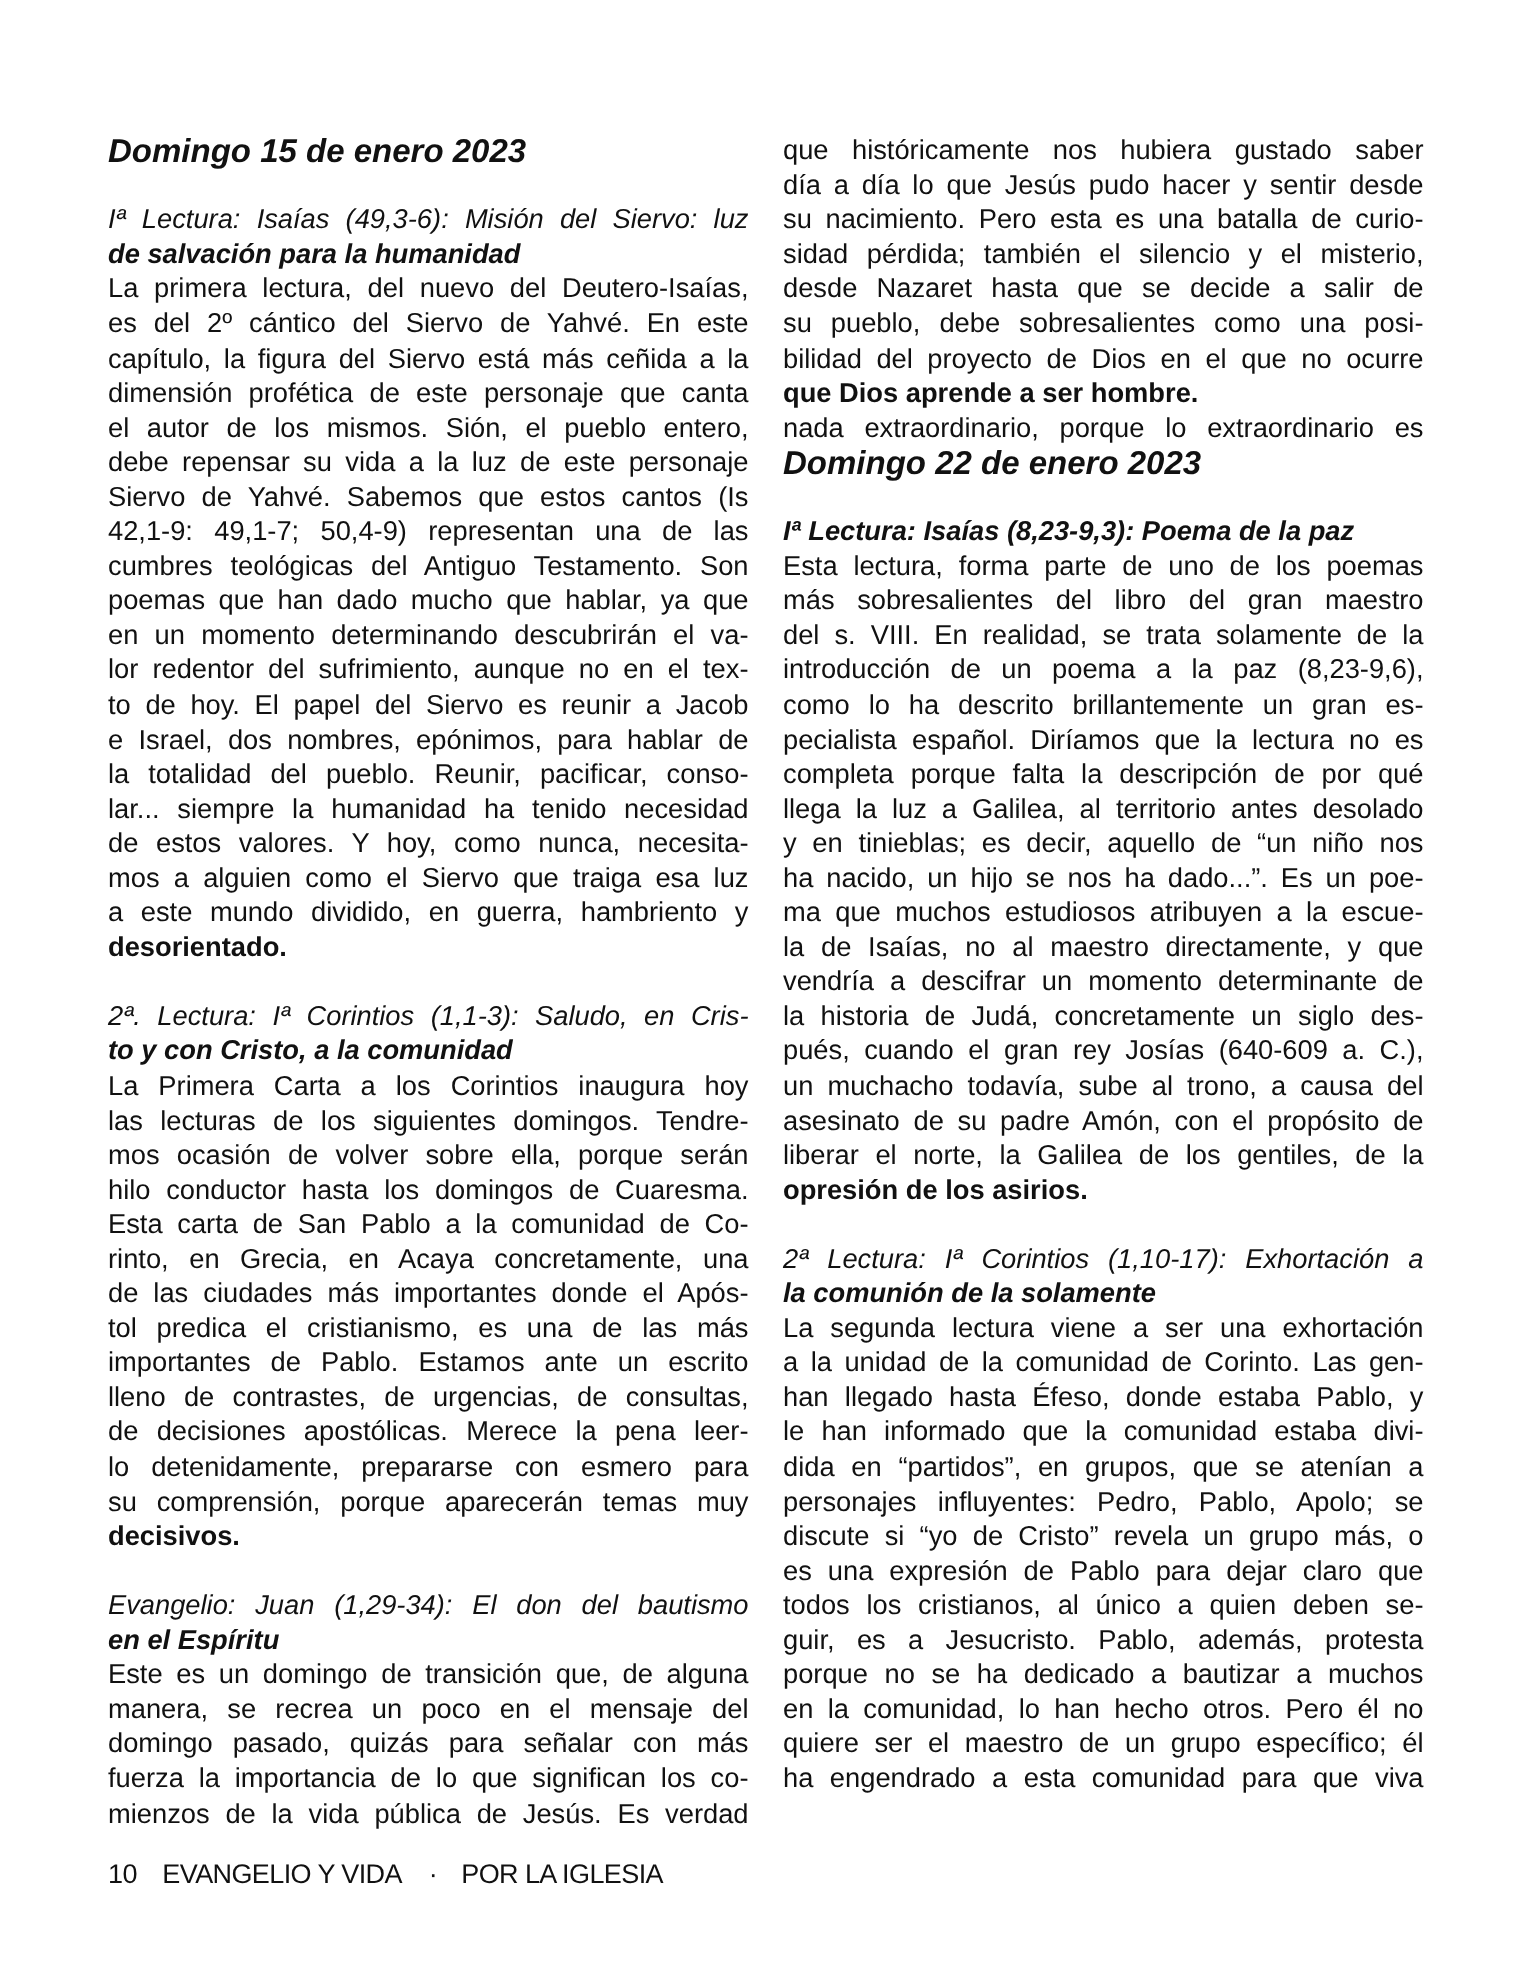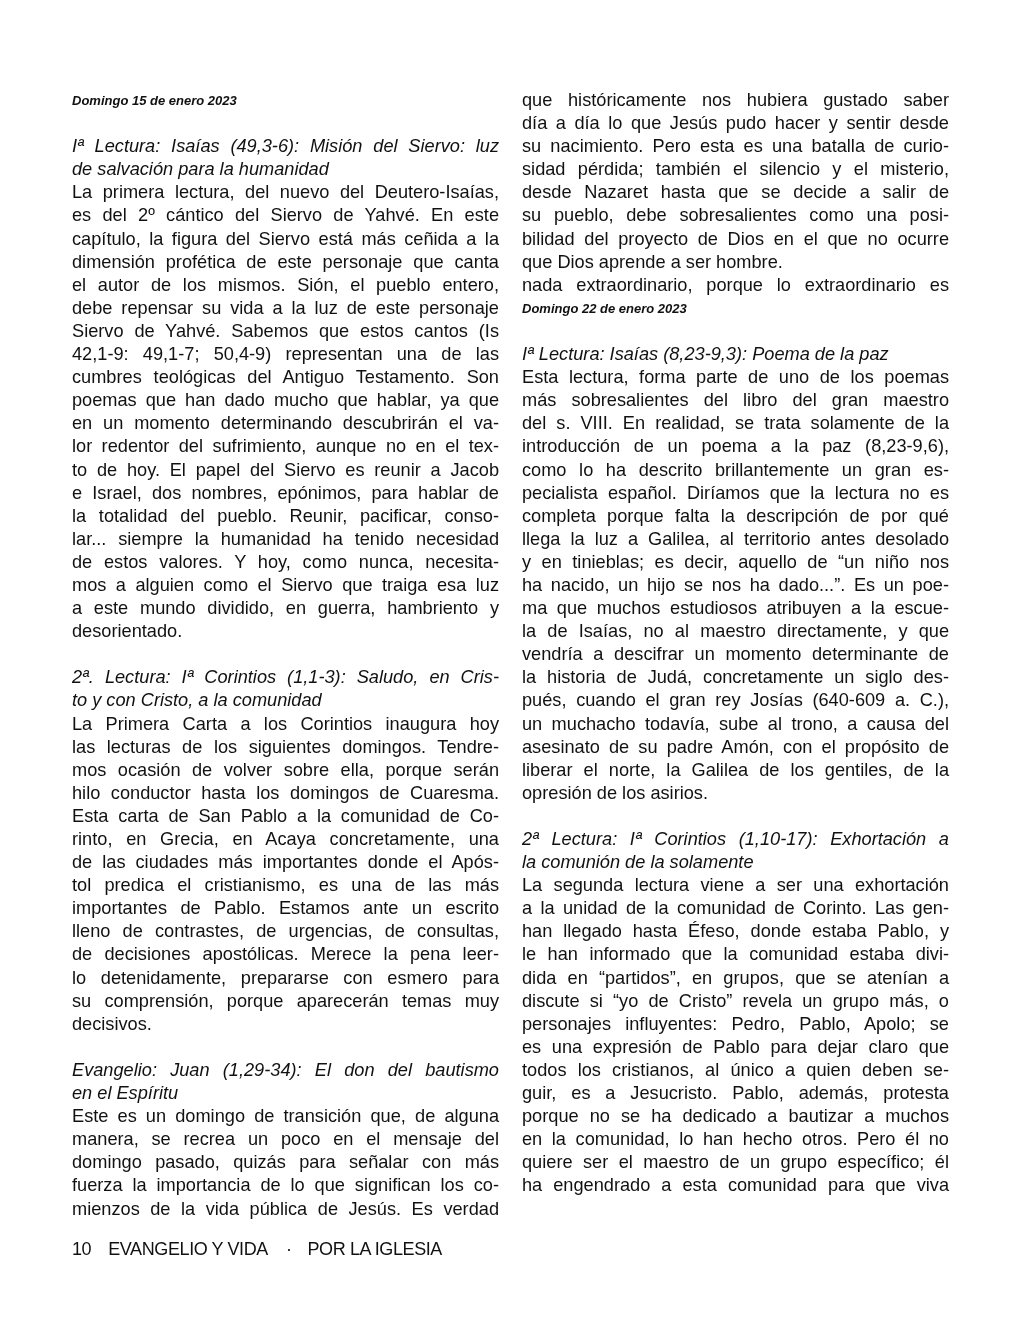--- a/index.html
+++ b/index.html
@@ -3,23 +3,23 @@
 <meta charset="utf-8">
 <style>
   html, body { margin:0; padding:0; background:#ffffff; }
   body { width:1020px; height:1320px; position:relative; overflow:hidden;
          font-family:"Liberation Sans", sans-serif; color:#111111; }
   .col { position:absolute; top:89px; width:427px; }
   #col-left { left:72px; }
   #col-right { left:522px; }
   .ln { display:block; height:23.1px; line-height:23.1px; font-size:18.2px;
         white-space:nowrap; text-align:justify; text-align-last:justify; }
-  .ln.last { text-align-last:left; }
+  .ln.last { text-align-last:left;font-weight:bold; }
   .ln.it { font-style:italic; }
-  .ln.bold { font-weight:bold; font-style:italic; font-size:13px; }
+  .ln.bold { font-weight:bold; font-style:italic; font-size:22px; }
   .ln.blank { height:23.1px; }
   .footer { position:absolute; top:1238px; left:72px; font-size:18px;
             line-height:22px; white-space:nowrap; letter-spacing:-0.4px; }
   .footer span { display:inline-block; }
   #footer-page { margin-right:17px; }
   #footer-dot { margin:0 16px 0 18px; }
 </style>
 </head>
 <body>
 
@@ -107,22 +107,22 @@
     <span class="ln">liberar el norte, la Galilea de los gentiles, de la</span>
     <span class="ln last">opresión de los asirios.</span>
     <span class="ln blank"></span>
     <span class="ln it">2ª Lectura: Iª Corintios (1,10-17): Exhortación a</span>
     <span class="ln it last">la comunión de la solamente</span>
     <span class="ln">La segunda lectura viene a ser una exhortación</span>
     <span class="ln">a la unidad de la comunidad de Corinto. Las gen-</span>
     <span class="ln">han llegado hasta Éfeso, donde estaba Pablo, y</span>
     <span class="ln">le han informado que la comunidad estaba divi-</span>
     <span class="ln">dida en “partidos”, en grupos, que se atenían a</span>
+    <span class="ln">personajes influyentes: Pedro, Pablo, Apolo; se</span>
     <span class="ln">discute si “yo de Cristo” revela un grupo más, o</span>
-    <span class="ln">personajes influyentes: Pedro, Pablo, Apolo; se</span>
     <span class="ln">es una expresión de Pablo para dejar claro que</span>
     <span class="ln">todos los cristianos, al único a quien deben se-</span>
     <span class="ln">guir, es a Jesucristo. Pablo, además, protesta</span>
     <span class="ln">porque no se ha dedicado a bautizar a muchos</span>
     <span class="ln">en la comunidad, lo han hecho otros. Pero él no</span>
     <span class="ln">quiere ser el maestro de un grupo específico; él</span>
     <span class="ln">ha engendrado a esta comunidad para que viva</span>
   </div>
 
 <div class="footer">

